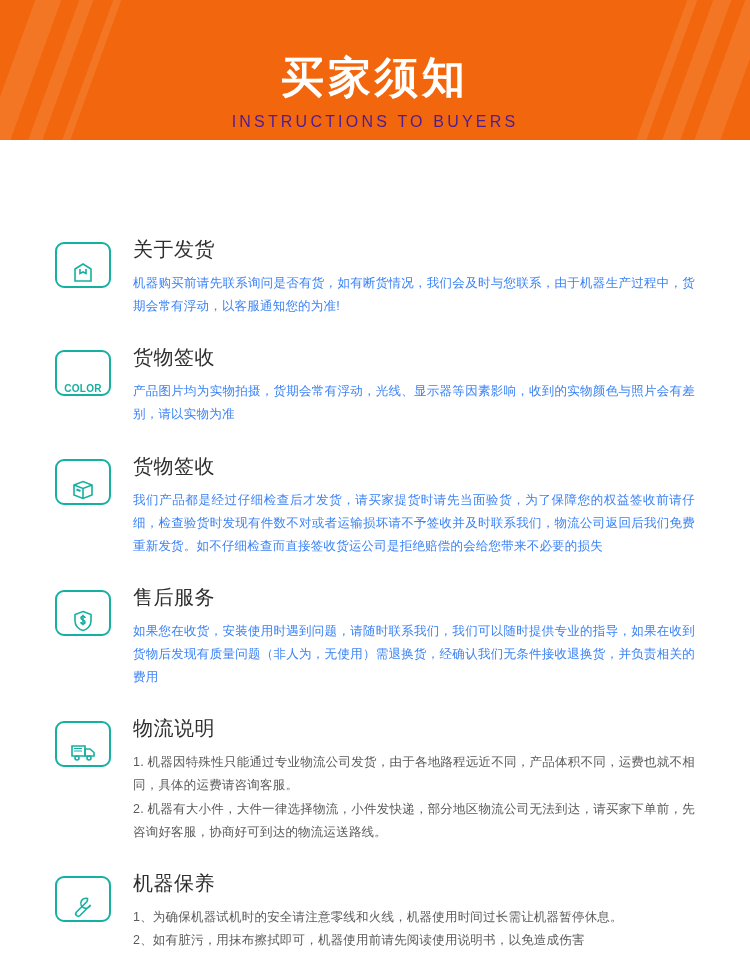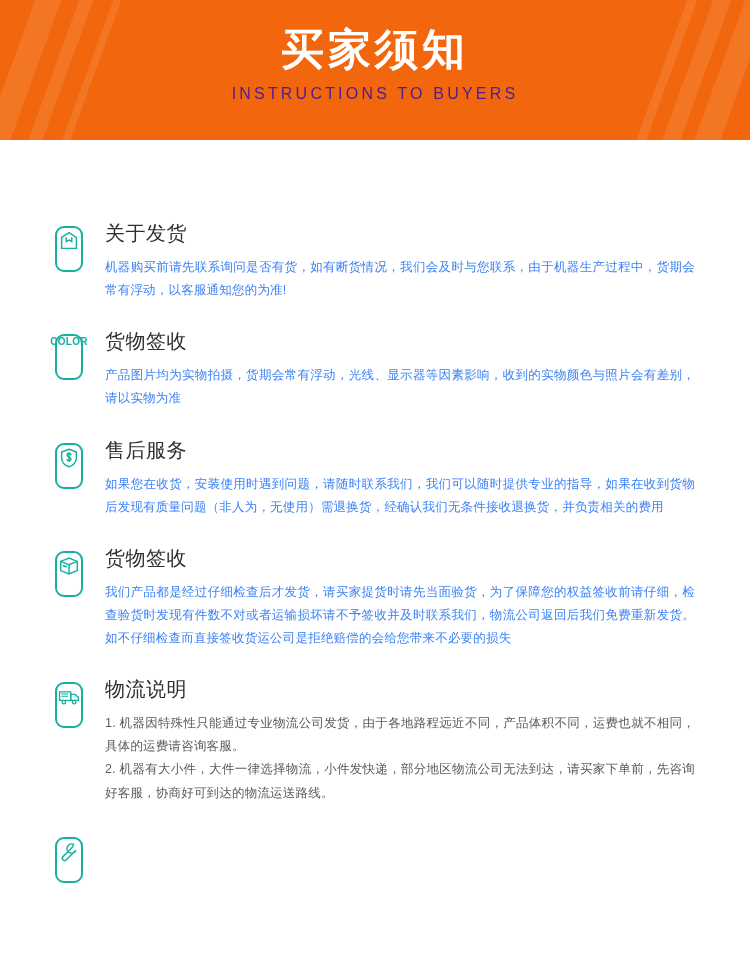--- a/index.html
+++ b/index.html
@@ -47,55 +47,57 @@
   .stripe.s2 { left: 52px; width: 14px; }
   .stripe.s3 { left: 86px; width: 8px; }
   .stripe.s4 { left: 660px; width: 10px; }
   .stripe.s5 { left: 686px; width: 18px; }
   .stripe.s6 { left: 718px; width: 26px; }
   .header-inner {
     position: relative;
     z-index: 2;
     text-align: center;
     padding-top: 26px;
+    margin-top: 28px;
   }
   .header-title {
     color: #ffffff;
     font-size: 43px;
     font-weight: bold;
     letter-spacing: 4px;
     line-height: 1.1;
     margin: 0;
   }
   .header-sub {
     margin-top: 12px;
     color: #4c1d95;
     font-size: 16px;
     letter-spacing: 3.2px;
     font-weight: normal;
   }
   
   .content {
     padding: 80px 55px 0 55px;
+    margin-top: 16px;
   }
   .item {
     display: flex;
     align-items: flex-start;
     margin-bottom: 26px;
   }
   .icon-box {
     flex: 0 0 auto;
-    width: 28px;
+    width: 56px;
     height: 46px;
     border: 2px solid #16b0a0;
     border-radius: 9px;
     margin-right: 22px;
     margin-top: 6px;
     display: flex;
-    align-items: flex-start;
+    align-items: flex-end;
     justify-content: center;
     color: #16b0a0;
   }
   .icon-box svg { display: block; }
   .icon-text {
     font-size: 10px;
     font-weight: bold;
     letter-spacing: 0.3px;
     color: #16b0a0;
   }
@@ -174,43 +176,43 @@
       </div>
       <div class="item-body">
         <h2 class="item-title">货物签收</h2>
         <p class="item-para">产品图片均为实物拍摄，货期会常有浮动，光线、显示器等因素影响，收到的实物颜色与照片会有差别，请以实物为准</p>
       </div>
     </div>
 
     <div class="item">
       <div class="icon-box">
         <svg width="26" height="26" viewBox="0 0 26 26" fill="none" stroke="#16b0a0" stroke-width="1.6">
-          <path d="M13 3.5 L21 6.5 L21 13 C21 18 17 21.5 13 22.5 C9 21.5 5 18 5 13 L5 6.5 Z"></path>
-          <path d="M15 10 C15 8.8 14 8.2 13 8.2 C11.8 8.2 11 9 11 10 C11 12.4 15 11.6 15 14 C15 15 14.2 15.8 13 15.8 C12 15.8 11 15.2 11 14"></path>
-          <path d="M13 6.8 L13 17.2"></path>
-        </svg>
-      </div>
-      <div class="item-body">
-        <h2 class="item-title">售后服务</h2>
-        <p class="item-para">如果您在收货，安装使用时遇到问题，请随时联系我们，我们可以随时提供专业的指导，如果在收到货物后发现有质量问题（非人为，无使用）需退换货，经确认我们无条件接收退换货，并负责相关的费用</p>
-      </div>
-    </div>
-
-    <div class="item">
-      <div class="icon-box">
-        <svg width="26" height="26" viewBox="0 0 26 26" fill="none" stroke="#16b0a0" stroke-width="1.6">
           <path d="M4 8 L13 4.5 L22 8 L22 18 L13 21.5 L4 18 Z"></path>
           <path d="M4 8 L13 11.5 L22 8"></path>
           <path d="M13 11.5 L13 21.5"></path>
           <path d="M6.5 12.5 L10.5 14" stroke-width="2"></path>
         </svg>
       </div>
       <div class="item-body">
         <h2 class="item-title">货物签收</h2>
         <p class="item-para">我们产品都是经过仔细检查后才发货，请买家提货时请先当面验货，为了保障您的权益签收前请仔细，检查验货时发现有件数不对或者运输损坏请不予签收并及时联系我们，物流公司返回后我们免费重新发货。如不仔细检查而直接签收货运公司是拒绝赔偿的会给您带来不必要的损失</p>
+      </div>
+    </div>
+
+    <div class="item">
+      <div class="icon-box">
+        <svg width="26" height="26" viewBox="0 0 26 26" fill="none" stroke="#16b0a0" stroke-width="1.6">
+          <path d="M13 3.5 L21 6.5 L21 13 C21 18 17 21.5 13 22.5 C9 21.5 5 18 5 13 L5 6.5 Z"></path>
+          <path d="M15 10 C15 8.8 14 8.2 13 8.2 C11.8 8.2 11 9 11 10 C11 12.4 15 11.6 15 14 C15 15 14.2 15.8 13 15.8 C12 15.8 11 15.2 11 14"></path>
+          <path d="M13 6.8 L13 17.2"></path>
+        </svg>
+      </div>
+      <div class="item-body">
+        <h2 class="item-title">售后服务</h2>
+        <p class="item-para">如果您在收货，安装使用时遇到问题，请随时联系我们，我们可以随时提供专业的指导，如果在收到货物后发现有质量问题（非人为，无使用）需退换货，经确认我们无条件接收退换货，并负责相关的费用</p>
       </div>
     </div>
 
     <div class="item">
       <div class="icon-box">
         <svg width="28" height="26" viewBox="0 0 28 26" fill="none" stroke="#16b0a0" stroke-width="1.6">
           <path d="M3 7 L16 7 L16 17 L3 17 Z"></path>
           <path d="M16 10 L21 10 L25 13.5 L25 17 L16 17 Z"></path>
           <circle cx="8" cy="19" r="2"></circle>
           <circle cx="20" cy="19" r="2"></circle>
@@ -225,16 +227,23 @@
         </ul>
       </div>
     </div>
 
     <div class="item">
       <div class="icon-box">
         <svg width="26" height="26" viewBox="0 0 26 26" fill="none" stroke="#16b0a0" stroke-width="1.6">
           <path d="M17.5 4.5 A5 5 0 1 0 20.5 11 L10 21.5 A2.1 2.1 0 0 1 6.5 18 L17 7.5 A5 5 0 0 0 17.5 4.5 Z"></path>
         </svg>
       </div>
+      <div class="item-body">
+        <h2 class="item-title">机器保养</h2>
+        <ul class="list">
+          <li>1、为确保机器试机时的安全请注意零线和火线，机器使用时间过长需让机器暂停休息。</li>
+          <li>2、如有脏污，用抹布擦拭即可，机器使用前请先阅读使用说明书，以免造成伤害</li>
+        </ul>
+      </div>
     </div>
 
   </div>
 </div>
 
 </body></html>

